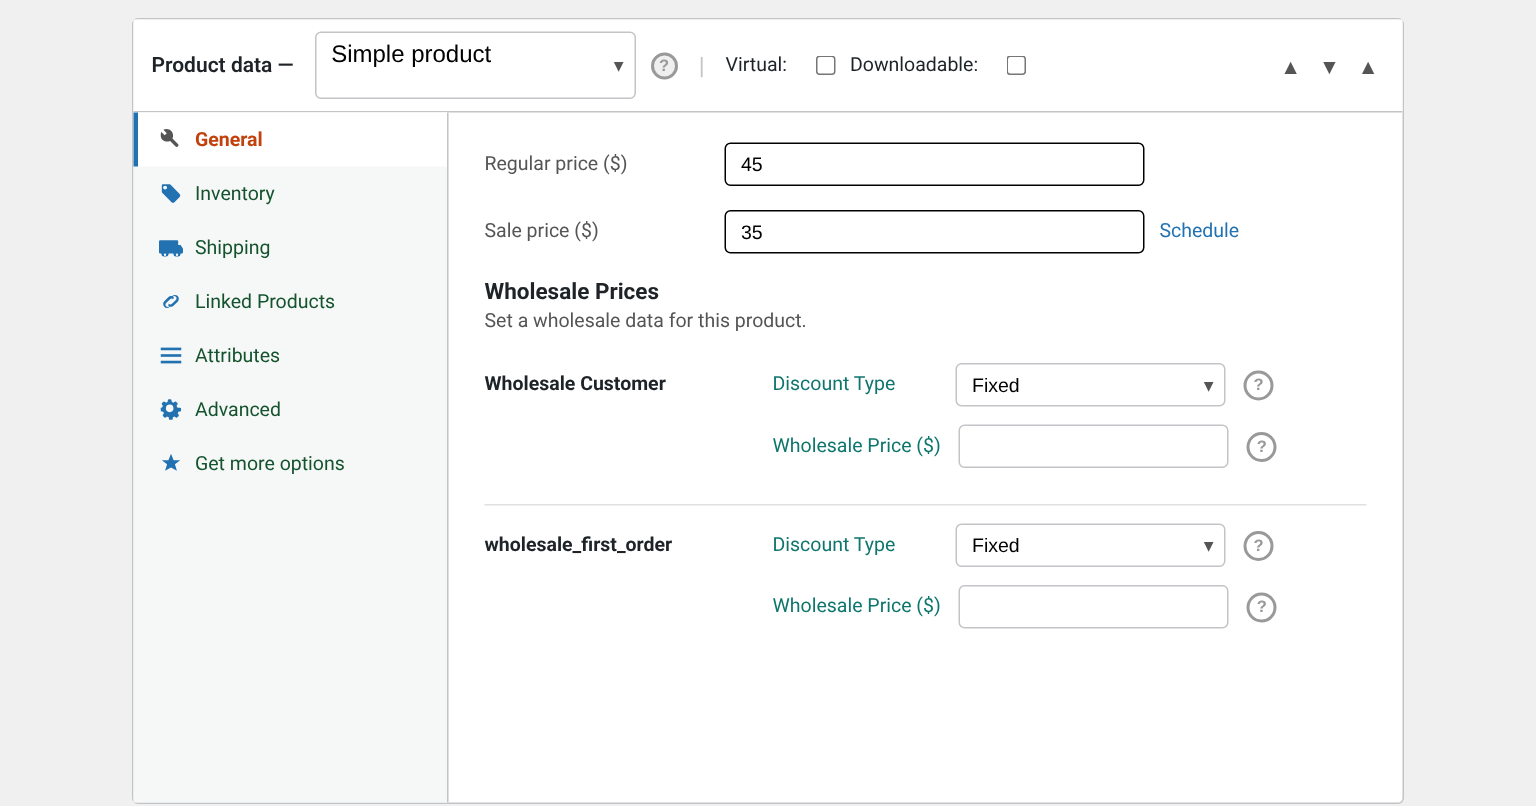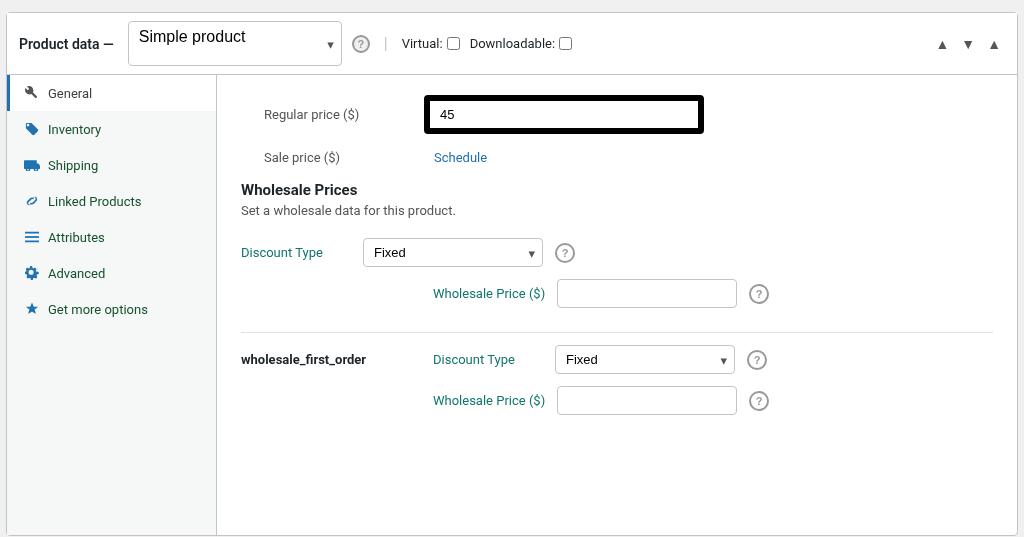--- a/index.html
+++ b/index.html
@@ -1,46 +1,46 @@
 <!DOCTYPE html>
 <html><head>
   <meta charset="utf-8">
   <style>
     * { box-sizing: border-box; margin: 0; padding: 0; }
     body { font-family: -apple-system, BlinkMacSystemFont, "Segoe UI", Roboto, sans-serif; font-size: 13px; background: #f0f0f1; color: #1d2327; }
 
-    .product-data-wrapper { background: #fff; border: 1px solid #c3c4c7; border-radius: 4px; width: 1012px; margin: 12px auto; }
+    .product-data-wrapper { background: #fff; border: 1px solid #c3c4c7; border-radius: 4px; width: 848px; margin: 12px auto; }
 
     .product-data-header { display: flex; align-items: center; padding: 8px 12px; border-bottom: 1px solid #c3c4c7; background: #fff; gap: 10px; }
     .product-data-title { font-weight: 600; font-size: 14px; margin-right: 4px; }
     .product-type-select { appearance: none; -webkit-appearance: none; border: 1px solid #c3c4c7; border-radius: 4px; padding: 6px 28px 20px 10px; font-size: 16px; background: #fff; cursor: pointer; min-width: 160px; position: relative; }
     .select-wrapper { position: relative; display: inline-block; }
     .select-wrapper::after { content: "▾"; position: absolute; right: 8px; top: 50%; transform: translateY(-50%); pointer-events: none; color: #555; font-size: 13px; }
     .help-icon { width: 18px; height: 18px; border-radius: 50%; border: 2px solid #999; color: #999; display: inline-flex; align-items: center; justify-content: center; font-size: 11px; font-weight: 700; cursor: pointer; }
     .separator { color: #c3c4c7; font-size: 16px; margin: 0 4px; }
-    .checkbox-label { display: flex; align-items: center; gap: 4px; font-size: 13px; }
+    .checkbox-label { display: flex; align-items: center; gap: 19px; font-size: 13px; }
     .checkbox-label input { cursor: pointer; }
     .header-arrows { margin-left: auto; display: flex; gap: 4px; }
     .arrow-btn { background: none; border: none; cursor: pointer; color: #555; font-size: 14px; padding: 2px 4px; }
 
     .product-data-body { display: flex; min-height: 460px; }
 
     .sidebar { width: 210px; border-right: 1px solid #c3c4c7; background: #f6f7f7; padding: 0; flex-shrink: 0; }
     .sidebar-item { display: flex; align-items: center; gap: 8px; padding: 10px 14px; cursor: pointer; color: #2271b1; font-size: 13px; border-left: 3px solid transparent; }
     .sidebar-item.active { background: #fff; border-left-color: #2271b1; color: #1d2327; }
     .sidebar-item.active .sidebar-label { color: #1d2327; }
     .sidebar-icon { width: 16px; height: 16px; display: inline-flex; align-items: center; justify-content: center; flex-shrink: 0; }
     .sidebar-label { color: #14532d; }
-    .sidebar-item.active .sidebar-label { color: #404040; }
+    .sidebar-item.active .sidebar-label { color: #c2410c; font-weight: bold; }
 
     .main-content { flex: 1; padding: 20px 24px; overflow: auto; }
 
-    .field-row { display: flex; align-items: center; margin-bottom: 16px; margin-left: 23px; }
+    .field-row { display: flex; align-items: center; margin-bottom: 16px; }
     .field-label { width: 160px; font-size: 13px; color: #555; flex-shrink: 0; }
-    .field-input { border: 6px solid #000000; border-radius: 4px; padding: 6px 10px; font-size: 13px; width: 280px; }
+    .field-input { border: 1px solid #000000; border-radius: 4px; padding: 6px 10px; font-size: 13px; width: 280px; }
     .schedule-link { color: #2271b1; margin-left: 10px; text-decoration: none; font-size: 13px; }
 
     .section-title { font-size: 15px; font-weight: 700; margin-bottom: 4px; margin-top: 8px; }
     .section-desc { font-size: 13px; color: #555; margin-bottom: 20px; }
 
     .wholesale-block { margin-bottom: 24px; }
     .wholesale-customer-label { font-weight: 700; font-size: 13px; min-width: 180px; }
     .wholesale-row { display: flex; align-items: center; gap: 12px; margin-bottom: 12px; }
     .wholesale-row-label { min-width: 180px; }
     .discount-type-label { color: #0f766e; min-width: 110px; }
@@ -157,28 +157,30 @@
 
     <div class="main-content">
 
       <div class="field-row">
         <label class="field-label">Regular price ($)</label>
         <input type="text" class="field-input" value="45" style="">
       </div>
 
       <div class="field-row">
         <label class="field-label">Sale price ($)</label>
+        <input type="text" class="field-input" value="35" style="">
         <a href="#" class="schedule-link">Schedule</a>
       </div>
 
       <div class="section-title">Wholesale Prices</div>
       <div class="section-desc">Set a wholesale data for this product.</div>
 
       <div class="wholesale-block">
         <div class="wholesale-row">
+          <div class="wholesale-customer-label wholesale-row-label">Wholesale Customer</div>
           <span class="discount-type-label">Discount Type</span>
           <div class="discount-select-wrapper">
             <select class="discount-select">
               <option>Fixed</option>
               <option>Percentage</option>
             </select>
           </div>
           <button class="help-btn">?</button>
         </div>
         <div class="wholesale-row">

